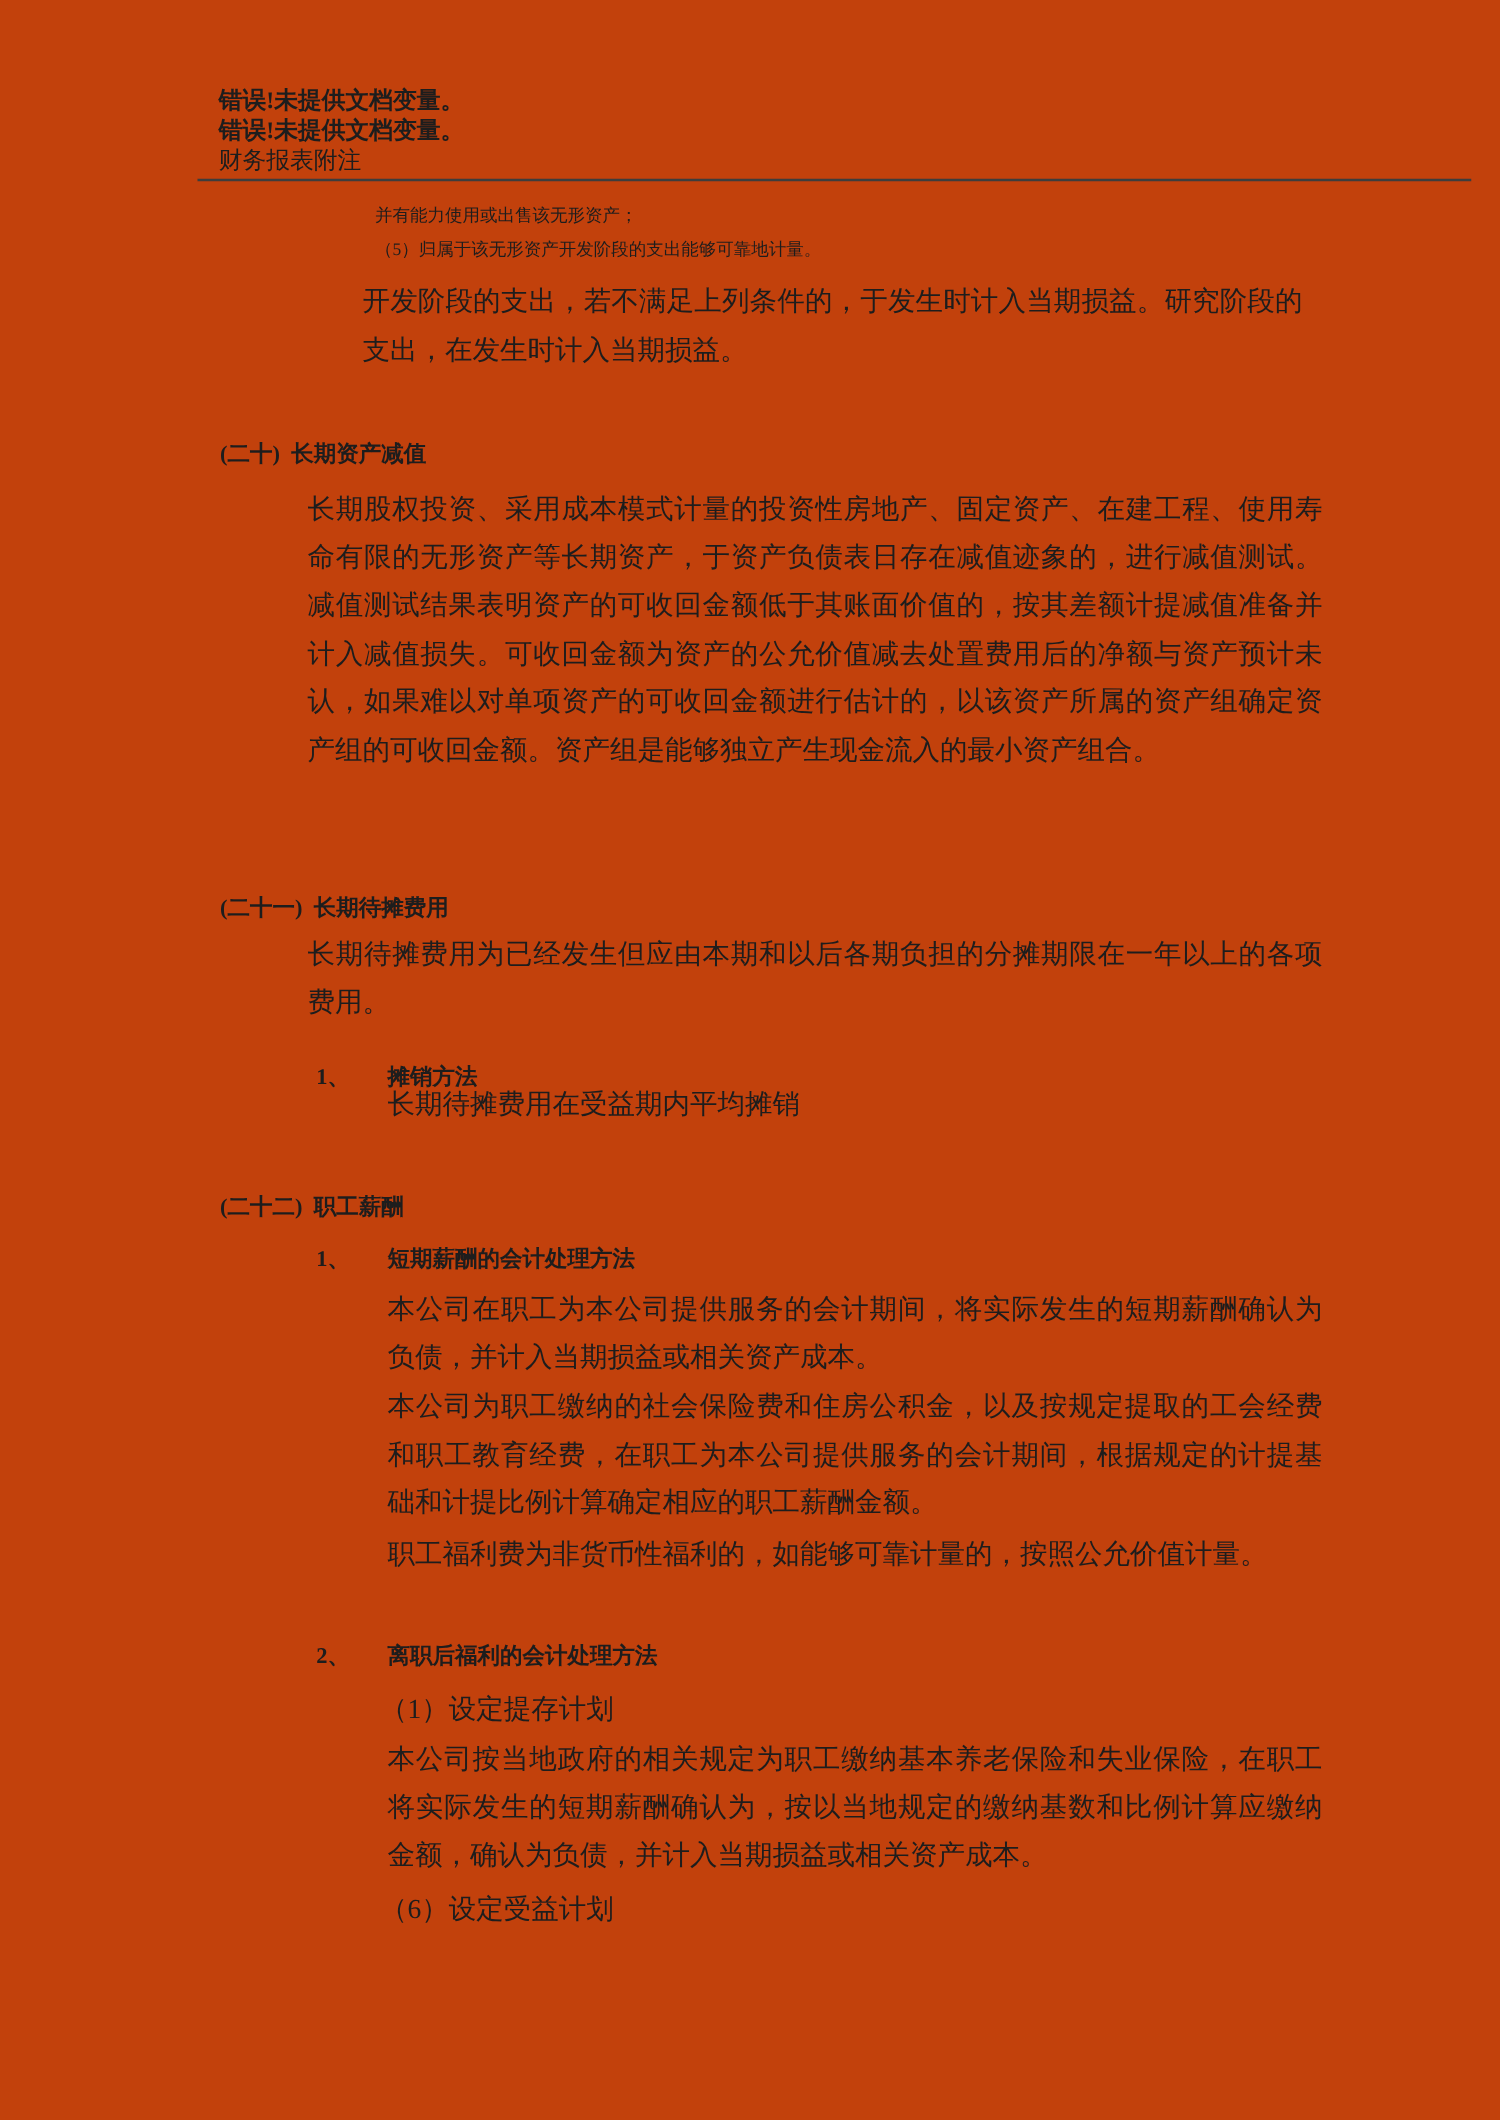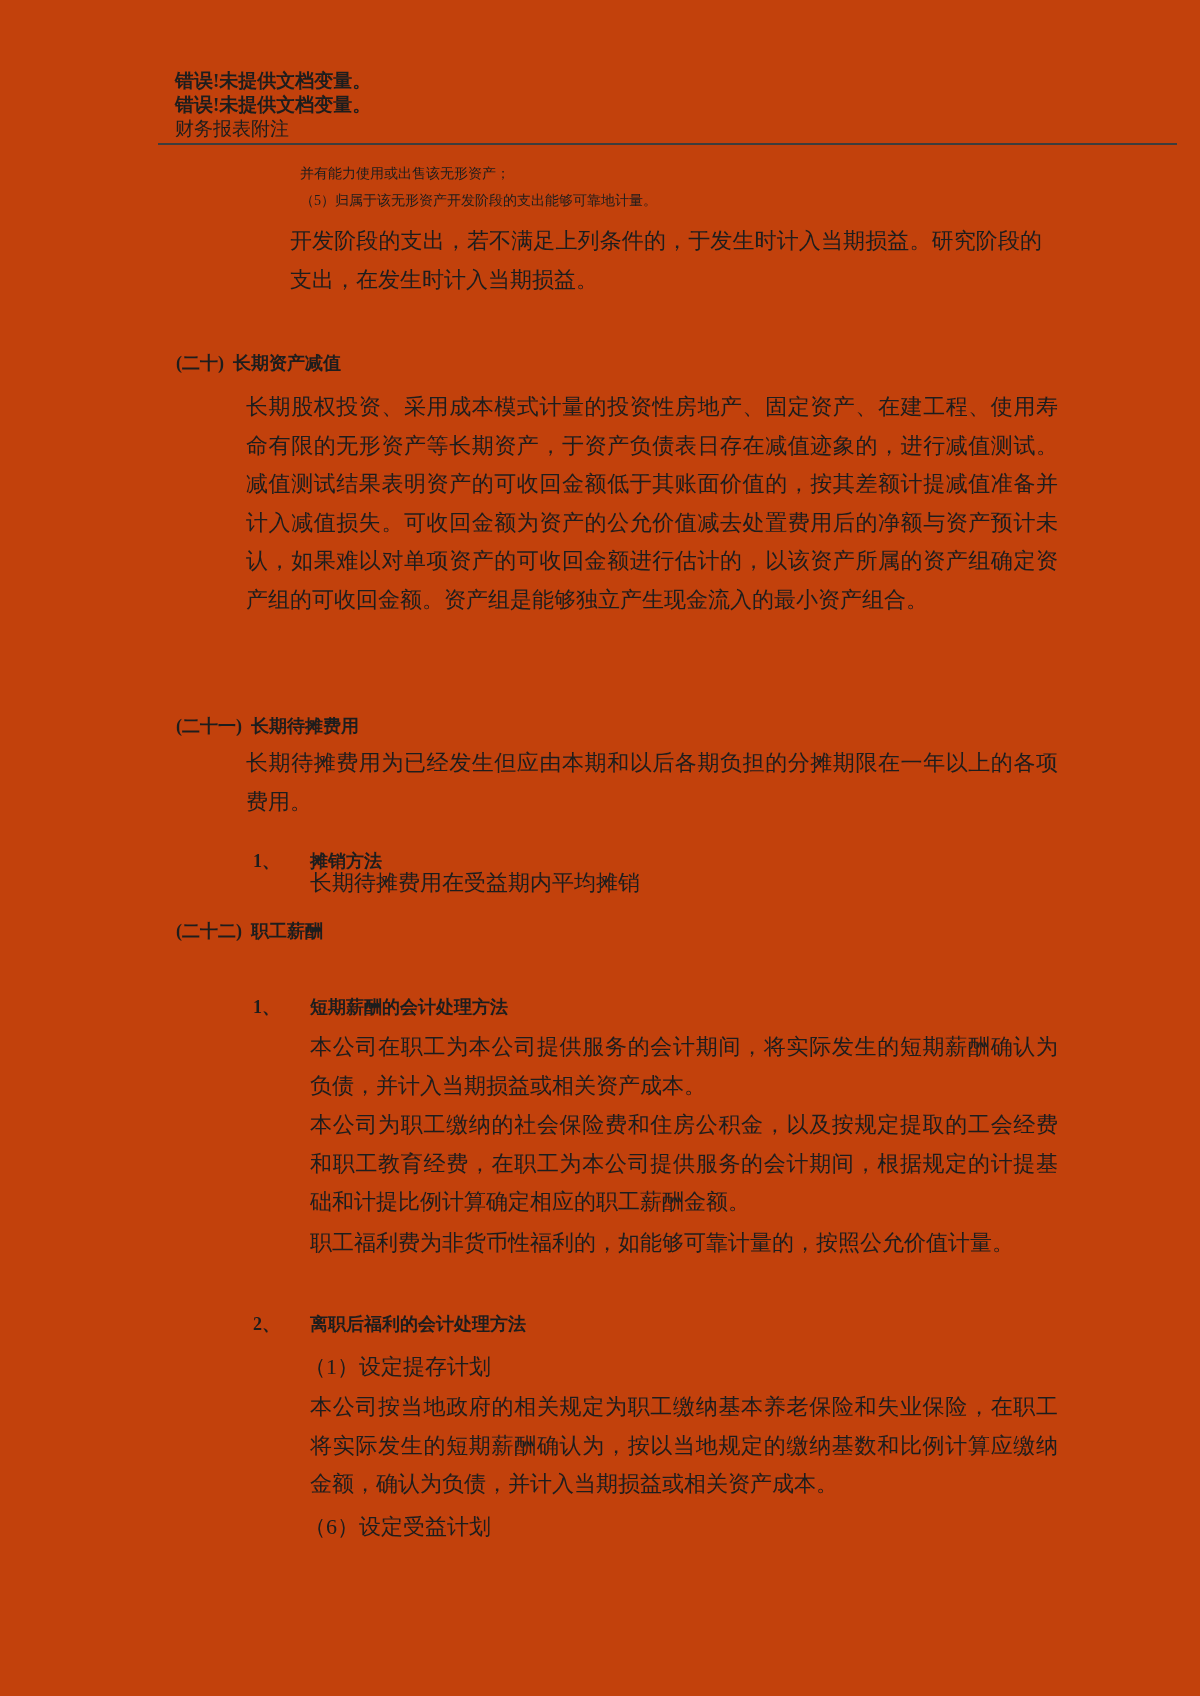--- a/index.html
+++ b/index.html
@@ -95,21 +95,21 @@
       </div>
       <div class="block heading" style="top: 712px; left: 176px;"><span>(二十一)</span><span class="h-title">长期待摊费用</span></div>
       <div class="block para" style="top: 744px; left: 246px; width: 812px;">
         <div class="line">长期待摊费用为已经发生但应由本期和以后各期负担的分摊期限在一年以上的各项</div>
         <div class="line line-last">费用。</div>
       </div>
       <div class="block heading" style="top: 830px; left: 253px; margin-top: 17px;"><span class="num-label">1、</span><span>摊销方法</span></div>
       <div class="block para" style="top: 864px; left: 310px; width: 748px;">
         <div class="line line-last">长期待摊费用在受益期内平均摊销</div>
       </div>
-      <div class="block heading" style="top: 917px; left: 176px;"><span>(二十二)</span><span class="h-title">职工薪酬</span></div>
+      <div class="block heading" style="top: 951px; left: 176px;"><span>(二十二)</span><span class="h-title">职工薪酬</span></div>
       <div class="block heading" style="top: 993px; left: 253px;"><span class="num-label">1、</span><span>短期薪酬的会计处理方法</span></div>
       <div class="block para" style="top: 1028px; left: 310px; width: 748px;">
         <div class="line">本公司在职工为本公司提供服务的会计期间，将实际发生的短期薪酬确认为</div>
         <div class="line line-last">负债，并计入当期损益或相关资产成本。</div>
       </div>
       <div class="block para" style="top: 1106px; left: 310px; width: 748px;">
         <div class="line">本公司为职工缴纳的社会保险费和住房公积金，以及按规定提取的工会经费</div>
         <div class="line">和职工教育经费，在职工为本公司提供服务的会计期间，根据规定的计提基</div>
         <div class="line line-last">础和计提比例计算确定相应的职工薪酬金额。</div>
       </div>

